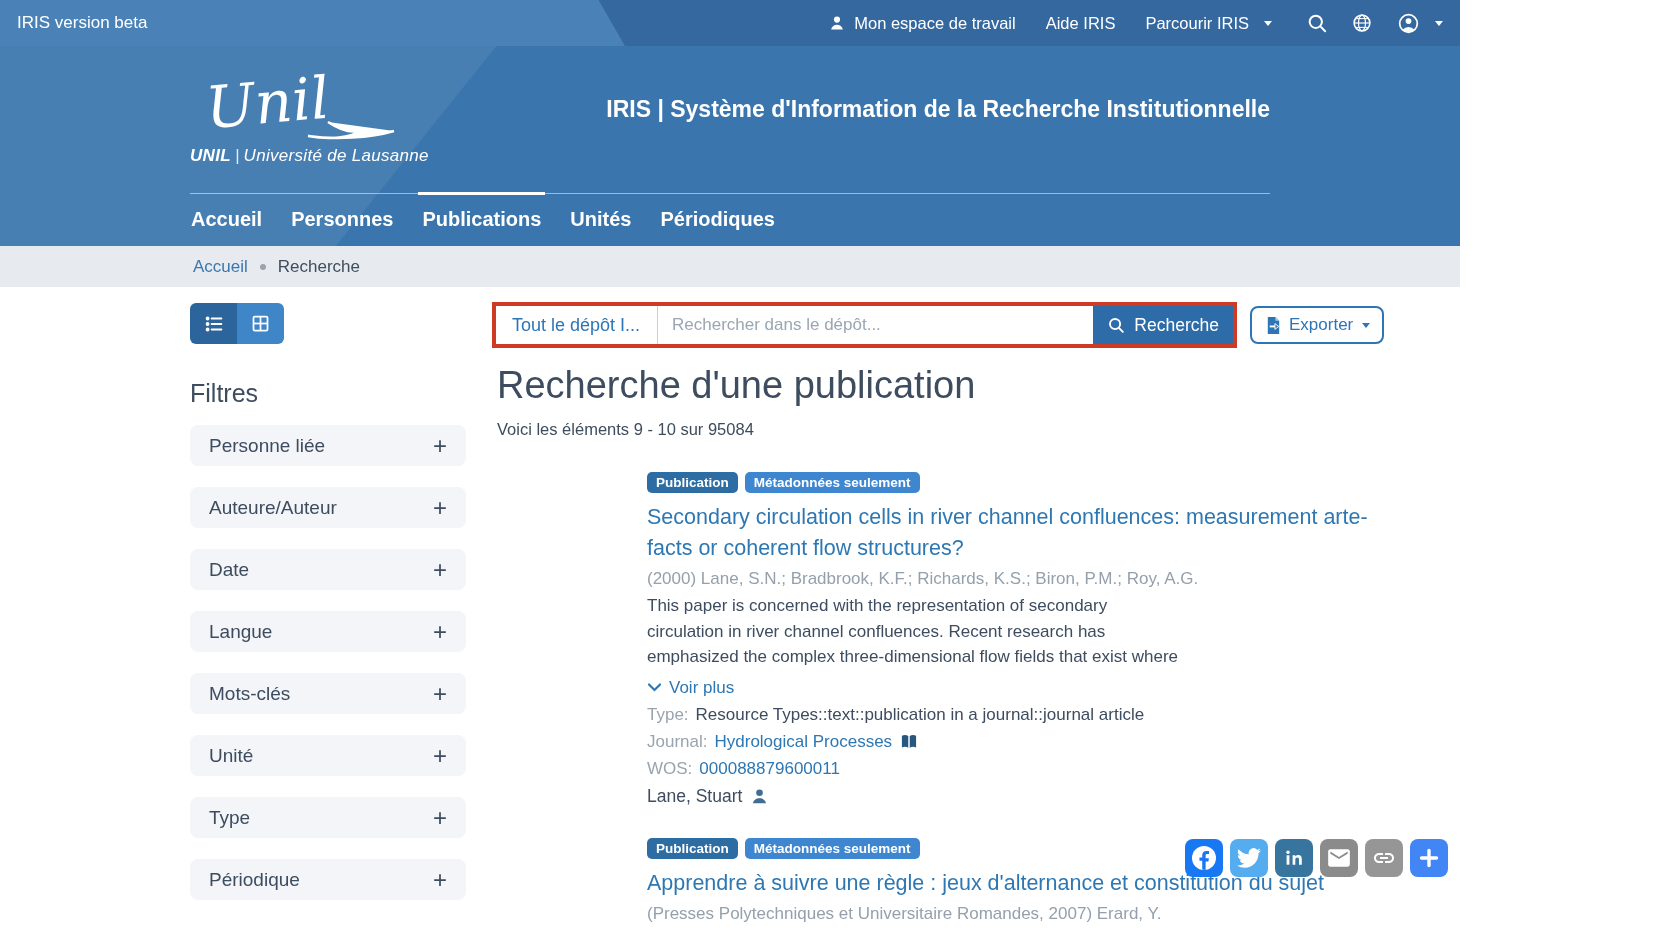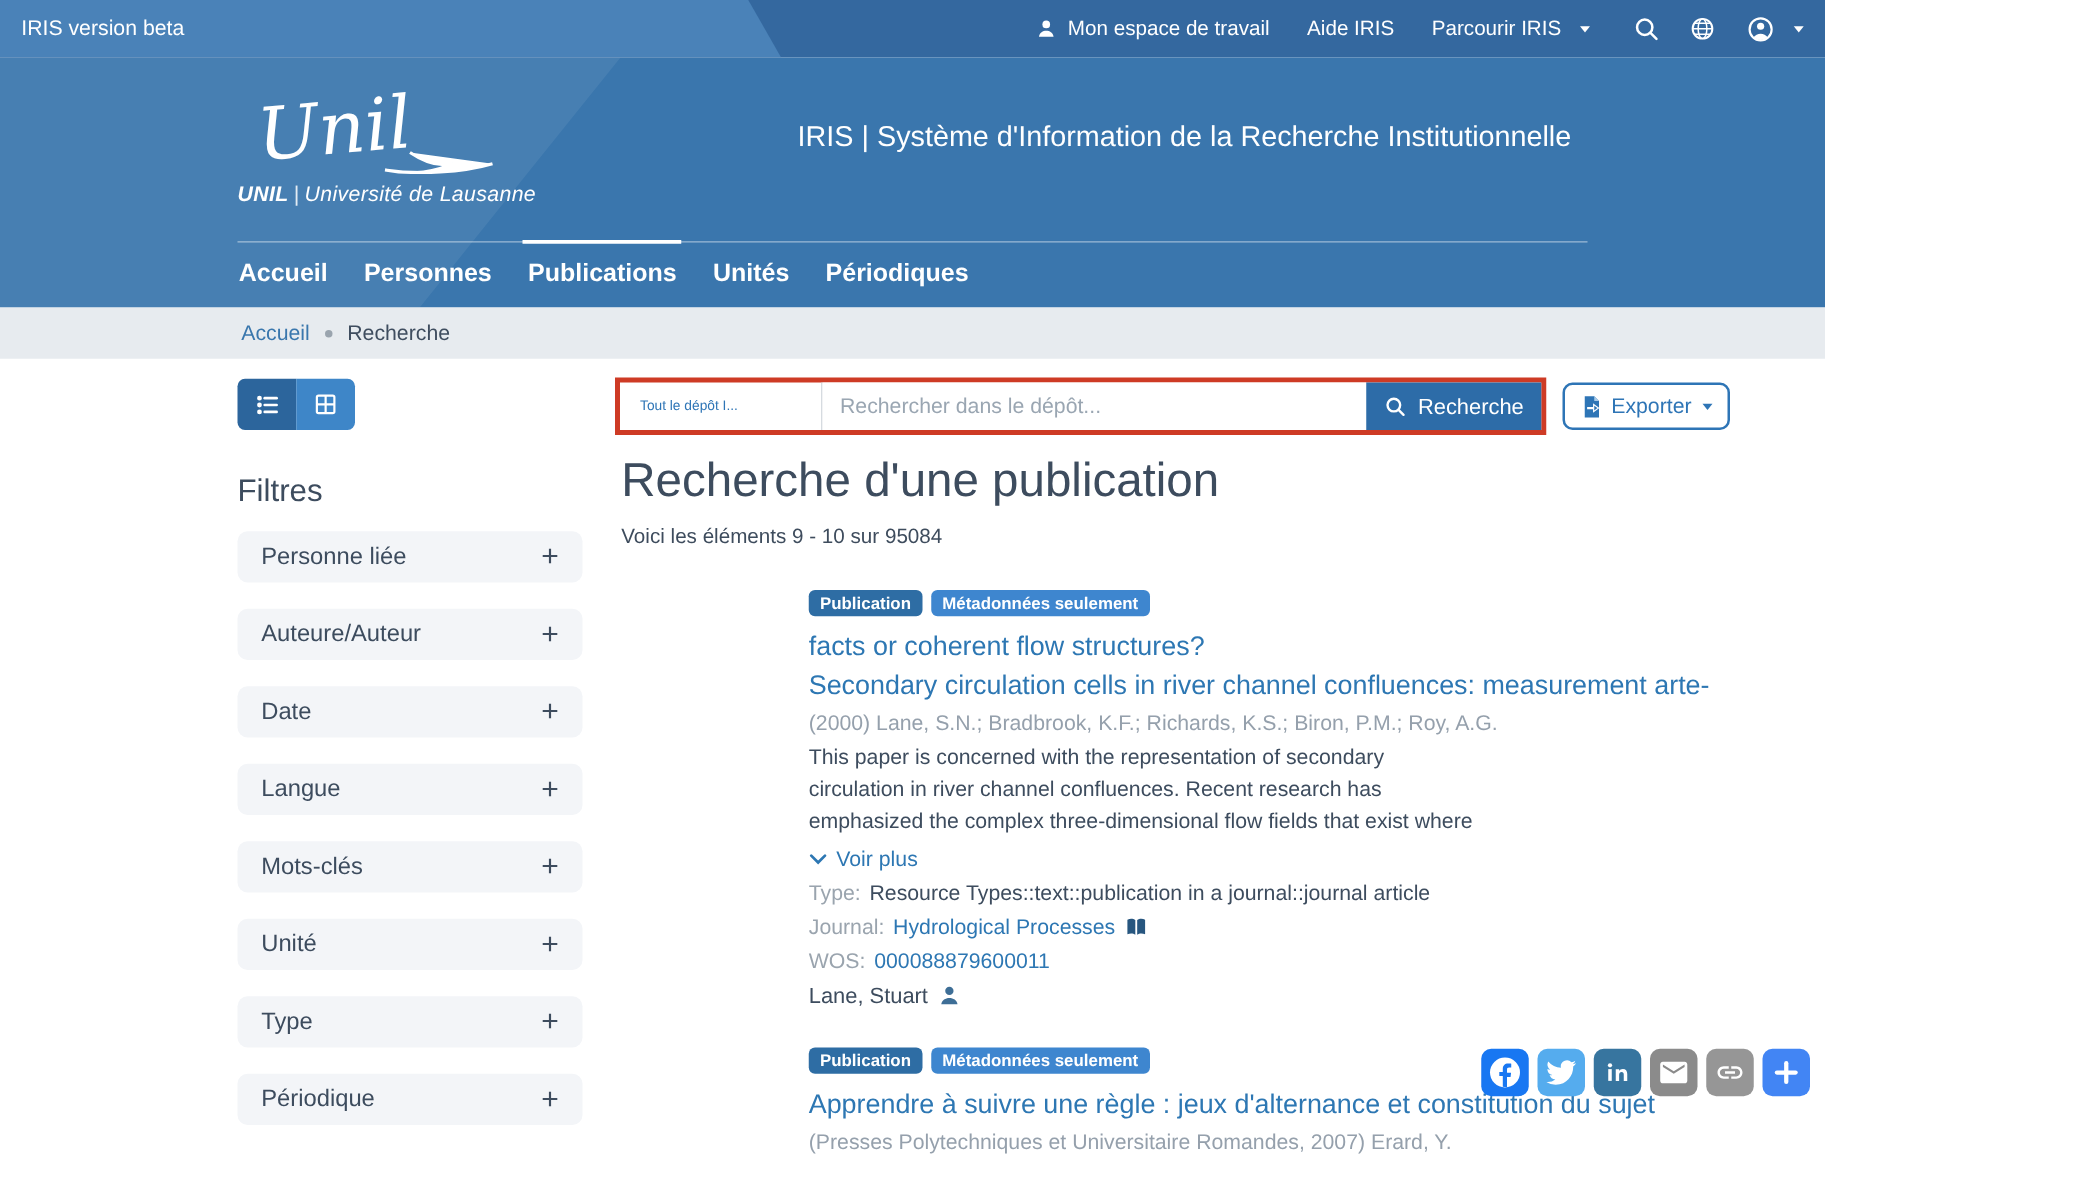--- a/index.html
+++ b/index.html
@@ -20,21 +20,21 @@
 
   
   .header { position:absolute; top:46px; left:0; right:0; height:200px; background:#3a76ad; }
   .header::before { content:""; position:absolute; inset:0; background:rgba(255,255,255,0.07);
     clip-path:polygon(0 0, 34% 0, 23% 100%, 0 100%); }
   .header-inner { position:relative; margin:0 190px; height:100%; }
   .logo { position:absolute; left:0; top:18px; color:#fff; cursor:pointer; }
   .logo-sub { font-size:17px; margin-top:-4px; letter-spacing:.3px;font-style:italic; }
   .logo-sub b { font-weight:bold; }
   .logo-sub .thin { font-weight:300; opacity:.85; padding:0 4px; }
-  .header-title { position:absolute; right:13px; top:50px; color:#fff; font-size:23px; font-weight:normal; }
+  .header-title { position:absolute; right:0; top:50px; color:#fff; font-size:23px; font-weight:bold; }
 
   .nav { position:absolute; top:147px; left:0; right:0; border-top:1px solid rgba(255,255,255,.5);
     display:flex; padding-top:14px; }
   .nav-item { font-size:20px; font-weight:bold; color:#fff; margin-right:27px; position:relative;
     cursor:pointer; padding:0 1px; }
   .nav-item.active::before { content:""; position:absolute; top:-16px; left:-3px; right:-3px; height:3px; background:#fff; }
 
   
   .breadcrumb { position:absolute; top:246px; left:0; right:0; height:41px; background:#e7ebef;
     display:flex; align-items:center; padding-left:193px; font-size:17px; gap:12px; }
@@ -52,21 +52,21 @@
   .filter-list { margin-top:17px; }
   .filter-row { height:41px; background:#f3f5f8; border-radius:8px; margin-bottom:21px;
     display:flex; align-items:center; justify-content:space-between; padding:0 19px;
     font-size:19px; color:#3d4c5e; cursor:pointer; }
   .filter-plus { font-size:24px; font-weight:300; color:#3d4c5e; }
 
   
   .main { position:absolute; left:492px; top:302px; width:1000px; }
   .search-row { display:flex; align-items:flex-start; }
   .search-box { display:flex; align-items:stretch; border:4px solid #ce3b25; width:745px; height:46px; background:#fff; }
-  .scope { display:flex; align-items:center; padding:0 16px; color:#2e75b6; font-size:11px;
+  .scope { display:flex; align-items:center; padding:0 16px; color:#2e75b6; font-size:18px;
     white-space:nowrap; border-right:1px solid #c9d0d6; width:162px; cursor:pointer; }
   .query { flex:1; border:none; outline:none; font-size:17px; padding:0 14px; color:#a16207; min-width:0; }
   .query::placeholder { color:#9aa6b2; }
   .search-btn { background:#2d6ca8; color:#fff; display:flex; align-items:center; gap:8px;
     padding:0 14px; font-size:17.5px; border:none; cursor:pointer; white-space:nowrap; }
   .export-btn { margin-left:13px; margin-top:4px; height:38px; display:flex; align-items:center; gap:6px;
     background:#fff; border:2px solid #2e75b6; border-radius:8px; color:#2e75b6; font-size:17px;
     padding:0 12px; cursor:pointer; white-space:nowrap; }
   .export-caret { border-top-color:#2e75b6; margin-left:3px; }
 
@@ -282,22 +282,22 @@
 
     <h1 class="page-title">Recherche d'une publication</h1>
     <div class="results-summary">Voici les éléments 9 - 10 sur 95084</div>
 
     <div class="result result-1">
       <div class="badges">
         <span class="badge badge-dark">Publication</span>
         <span class="badge badge-light">Métadonnées seulement</span>
       </div>
       <div class="result-title">
+        <div>Secondary circulation cells in river channel confluences: measurement arte-</div>
         <div>facts or coherent flow structures?</div>
-        <div>Secondary circulation cells in river channel confluences: measurement arte-</div>
       </div>
       <div class="result-meta">(2000) Lane, S.N.; Bradbrook, K.F.; Richards, K.S.; Biron, P.M.; Roy, A.G.</div>
       <div class="result-abstract">
         <div>This paper is concerned with the representation of secondary</div>
         <div>circulation in river channel confluences. Recent research has</div>
         <div>emphasized the complex three-dimensional flow fields that exist where</div>
       </div>
       <div class="voir-plus">
         <span>
           <svg width="15" height="11" viewBox="0 0 15 11" fill="none" stroke="#2d77b3" stroke-width="2.2" stroke-linecap="round">

